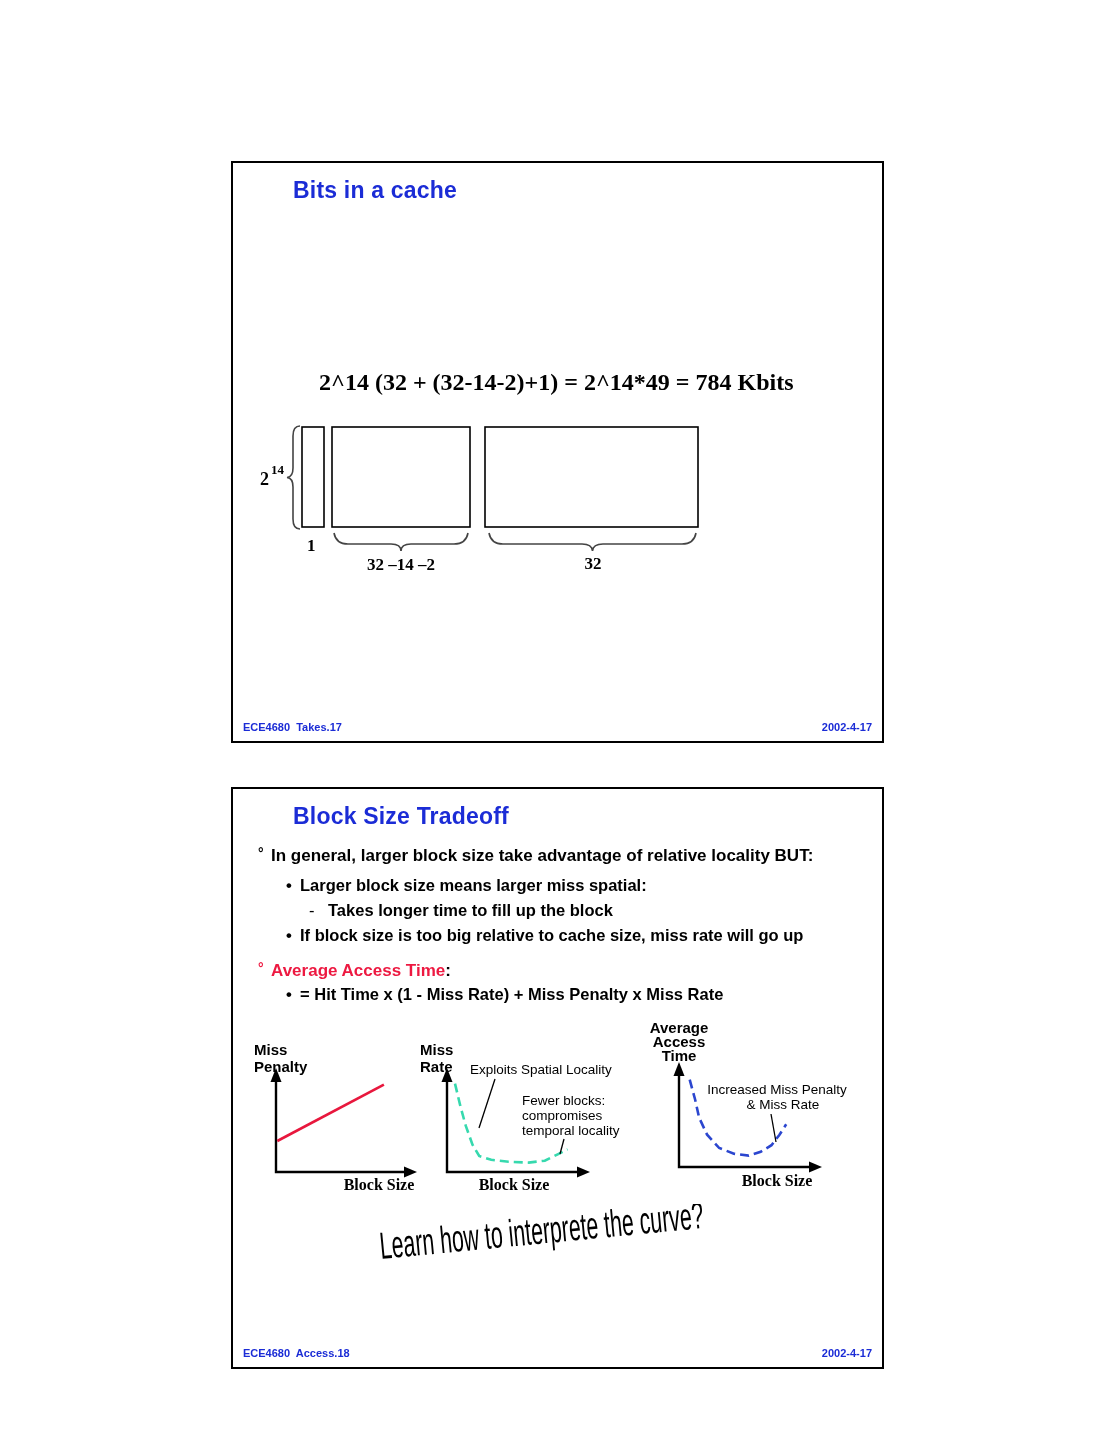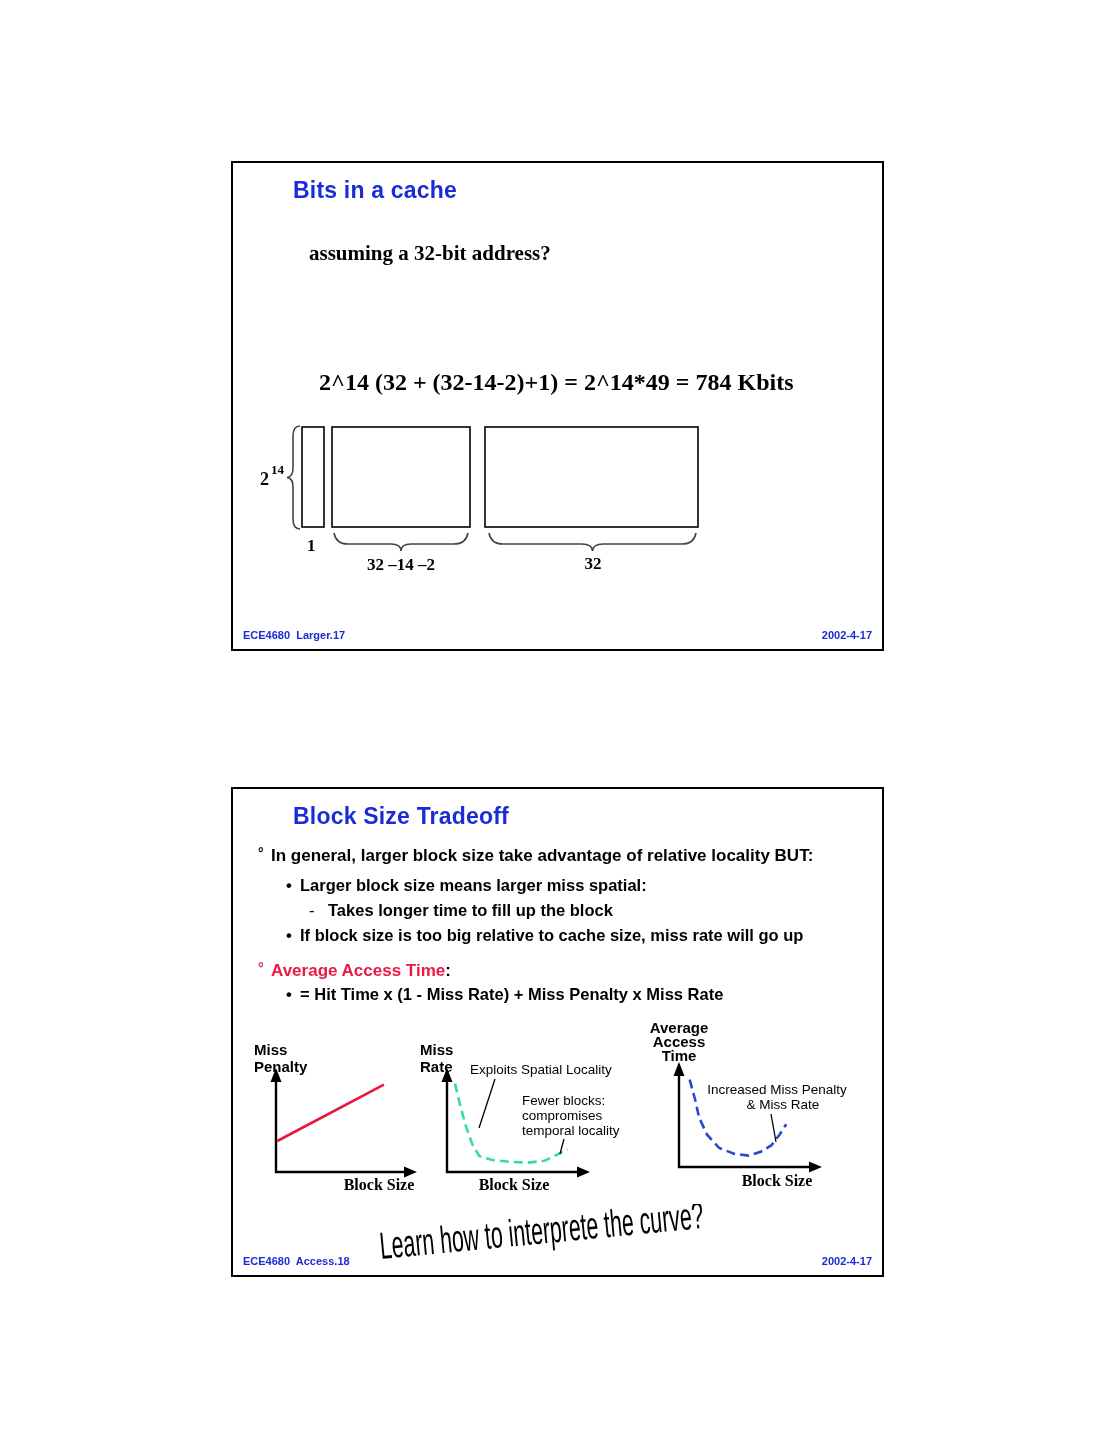--- a/index.html
+++ b/index.html
@@ -1,18 +1,18 @@
 <!DOCTYPE html>
 <html><head>
 <meta charset="utf-8">
 <style>
   html,body{margin:0;padding:0;background:#ffffff;}
   .page{position:relative;width:1113px;height:1440px;background:#ffffff;overflow:hidden;
         font-family:"Liberation Sans",sans-serif;color:#000;}
-  .slide{position:absolute;left:231px;width:653px;height:490px;border:2px solid #000;
+  .slide{position:absolute;left:231px;width:653px;height:582px;border:2px solid #000;
          background:#fff;box-sizing:border-box;text-decoration:underline;}
   #slide1{top:161px;}
   #slide2{top:787px;}
   .slide-title{position:absolute;left:60px;top:14px;font-size:23px;font-weight:bold;
                color:#1b2cd6;letter-spacing:0.2px;}
   
   .question{position:absolute;left:76px;top:74px;font-family:"Liberation Serif",serif;
             font-weight:bold;font-size:21px;line-height:32px;}
   .formula{position:absolute;left:86px;top:206px;font-family:"Liberation Serif",serif;
            font-weight:bold;font-size:24px;}
@@ -36,21 +36,20 @@
 </style>
 </head>
 <body>
 
 <div class="page">
 
   <div class="slide" id="slide1">
     <div class="slide-title">Bits in a cache</div>
 
     <div class="question">
-      <div>assuming a 32-bit address?</div>
     </div>
 
     <div class="formula">2^14 (32 + (32-14-2)+1) = 2^14*49 = 784 Kbits</div>
 
     <svg class="dsvg" width="653" height="165" viewBox="0 0 653 165">
 
       <text x="27" y="67" class="serifd" font-size="18">2</text>
       <text x="38" y="56" class="serifd" font-size="13">14</text>
 
       <path d="M67,8 Q60,8 60,18 L60,50 Q60,59 54,59.5 Q60,60 60,69 L60,101 Q60,111 67,111" fill="none" stroke="#444" stroke-width="1.6"></path>
@@ -61,21 +60,21 @@
 
       <text x="74" y="133" class="serifd" font-size="17">1</text>
 
       <path d="M101,115 Q103,126 115,126 L158,126 Q168,126 168,133 Q168,126 178,126 L221,126 Q233,126 235,115" fill="none" stroke="#444" stroke-width="1.6"></path>
       <text x="168" y="152" text-anchor="middle" class="serifd" font-size="17">32 –14 –2</text>
 
       <path d="M256,115 Q258,126 270,126 L349,126 Q359,126 359.5,133 Q360,126 370,126 L449,126 Q461,126 463,115" fill="none" stroke="#444" stroke-width="1.6"></path>
       <text x="360" y="151" text-anchor="middle" class="serifd" font-size="17">32</text>
     </svg>
 
-    <div class="footer l">ECE4680  Larger.17</div>
+    <div class="footer l">ECE4680  Takes.17</div>
     <div class="footer r">2002-4-17</div>
   </div>
 
   <div class="slide" id="slide2">
     <div class="slide-title">Block Size Tradeoff</div>
 
     <div class="b" style="top:57px;font-size:17px;">
       <span class="mk" style="left:25px;top:-1px;font-size:14px;">°</span>
       <span class="tx" style="left:38px;">In general, larger block size take advantage of relative locality BUT:</span>
     </div>

